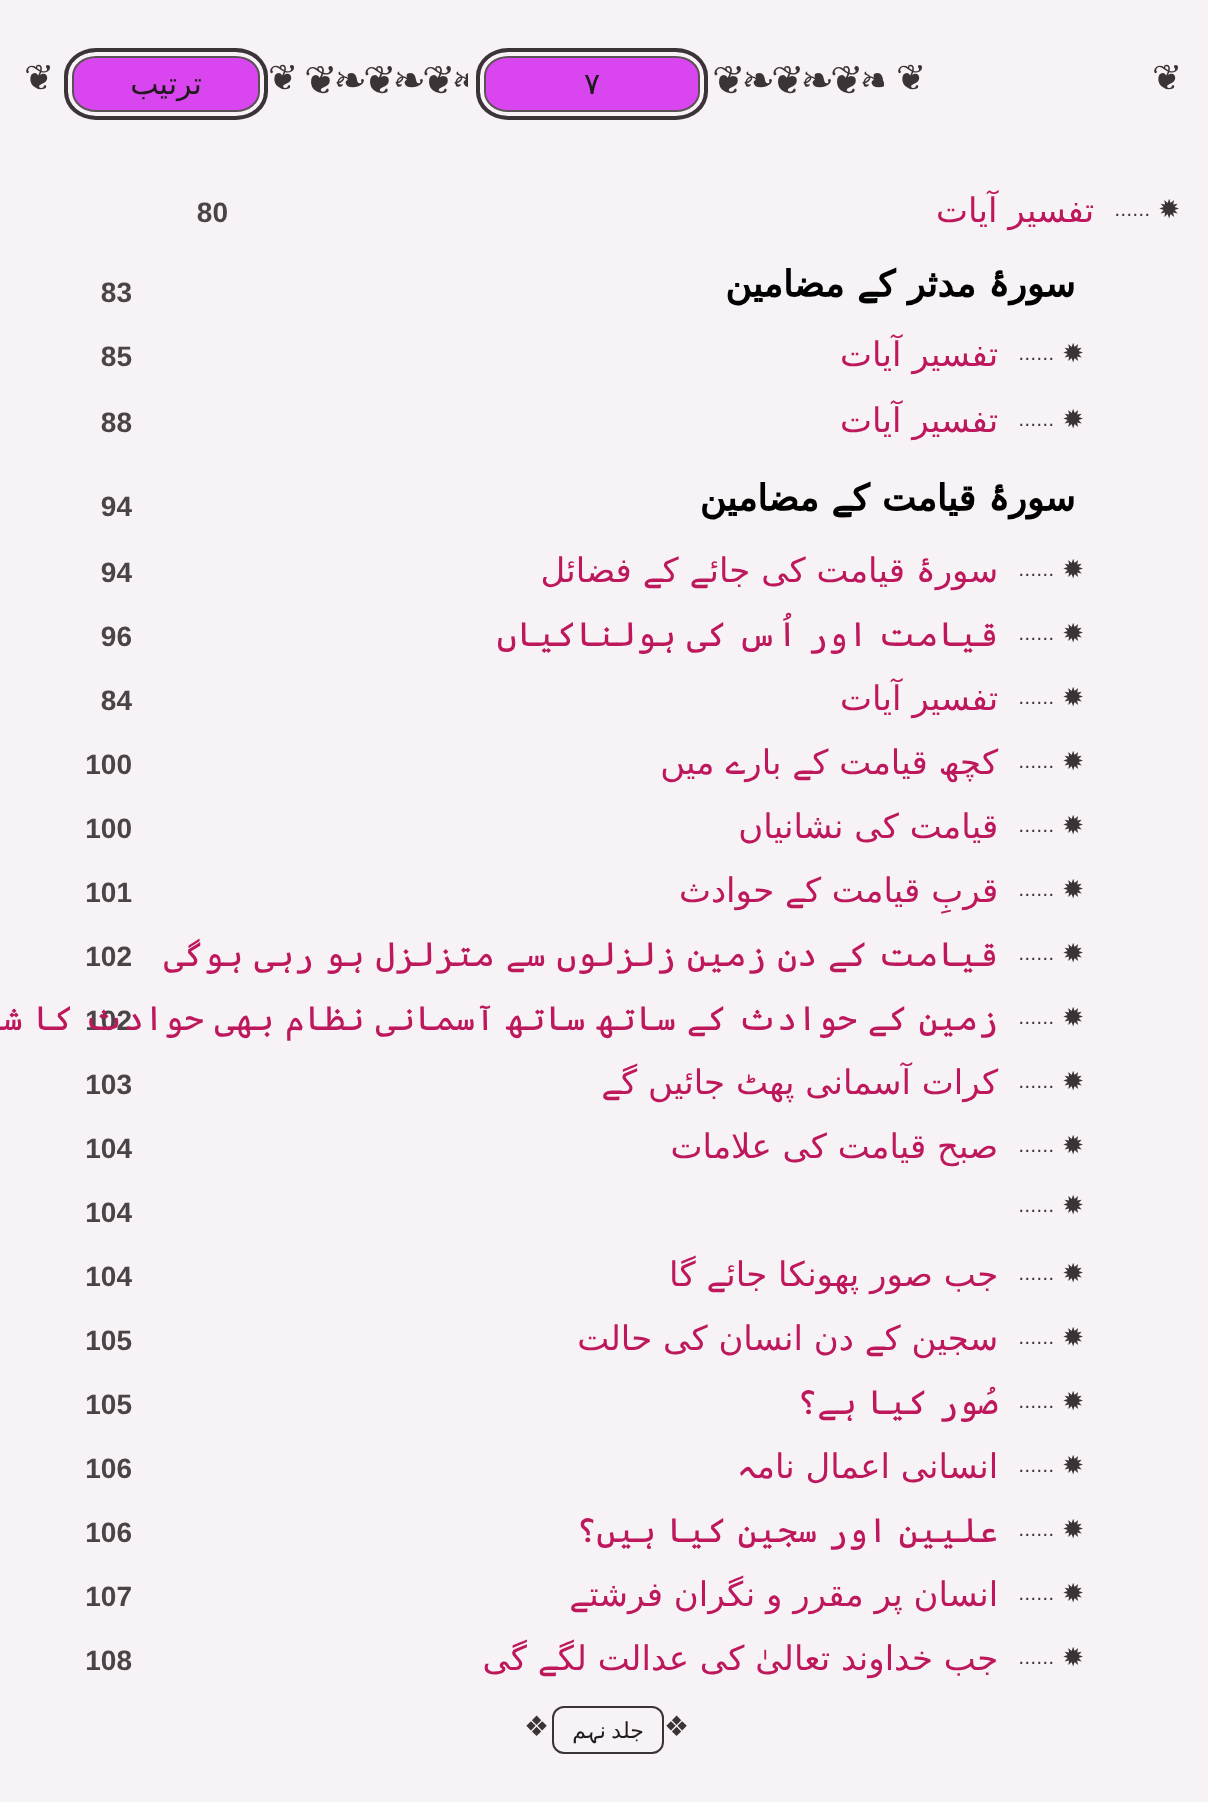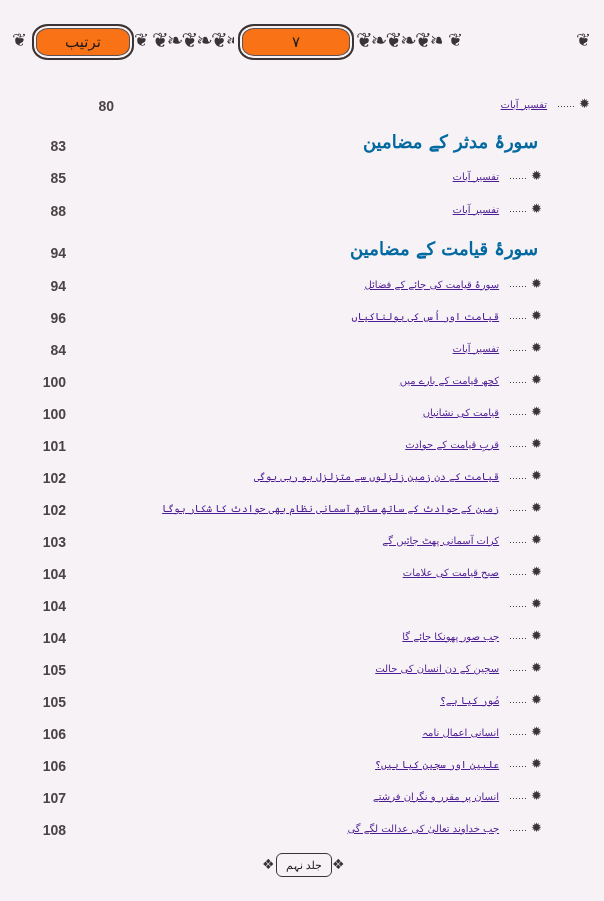--- a/index.html
+++ b/index.html
@@ -15,21 +15,21 @@
     }
     .header {
       position: absolute; left: 0; top: 14px; width: 604px; height: 48px;
     }
     .frame {
       position: absolute; top: 10px; height: 32px;
       border: 2px solid #3a3436; border-radius: 16px / 14px;
       box-shadow: inset 0 0 0 2px #f7f2f5, inset 0 0 0 3px #5a5254;
       display: flex; align-items: center; justify-content: center;
       font-family: "DejaVu Serif", serif; font-size: 15px; direction: rtl;
-      color: #1f1a1c; background: #f97316;
+      color: #1f1a1c; background: #d946ef;
     }
     .frame.left { left: 32px; width: 98px; }
     .frame.center { left: 238px; width: 112px; }
     .frame.right { left: 470px; width: 100px; font-size: 14px; }
     .flourish {
       position: absolute; top: 14px; font-size: 18px; color: #3a3436; line-height: 24px;
     }
     .vine {
       position: absolute; top: 13px; height: 26px; overflow: hidden;
       font-size: 20px; letter-spacing: -2px; color: #3a3436; line-height: 26px;
@@ -48,25 +48,25 @@
       direction: rtl; display: flex; align-items: center; gap: 4px;
       white-space: nowrap;
     }
     .bullet {
       font-size: 13px; color: #3a3436; line-height: 18px;
     }
     .dots {
       font-size: 9px; color: #3a3436; letter-spacing: 0px; line-height: 18px; margin-left: 6px;
     }
     .entry-text {
-      font-family: "DejaVu Serif", serif; font-size: 10px; color: #4c1d95; text-decoration: underline;
+      font-family: "DejaVu Serif", serif; font-size: 17px; color: #be185d;
     }
     .heading {
       position: absolute; right: 66px; top: -2px; direction: rtl;
-      font-family: "DejaVu Serif", serif; font-size: 18px; font-weight: bold; color: #0369a1;
+      font-family: "DejaVu Serif", serif; font-size: 18px; font-weight: bold; color: #000000;
       white-space: nowrap;
       text-align: right;
     }
     .footer {
       position: absolute; left: 262px; top: 853px; width: 84px; height: 24px;
     }
     .footer-frame {
       position: absolute; left: 14px; top: 0; width: 54px; height: 22px;
       border: 1.5px solid #3a3436; border-radius: 6px;
       display: flex; align-items: center; justify-content: center;

